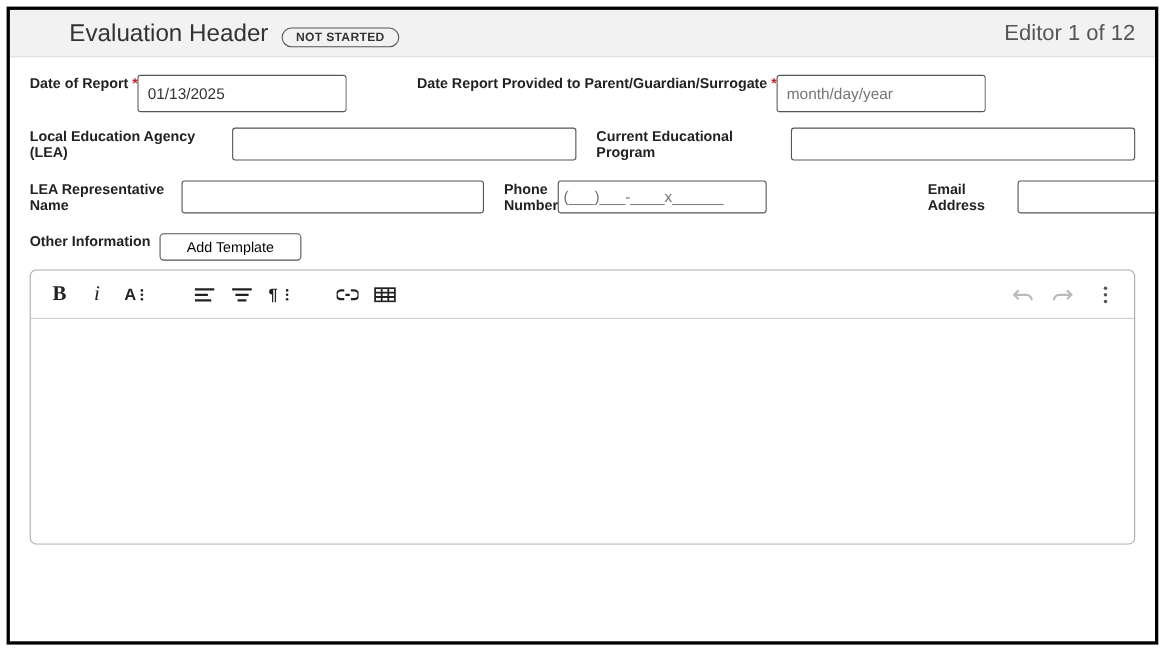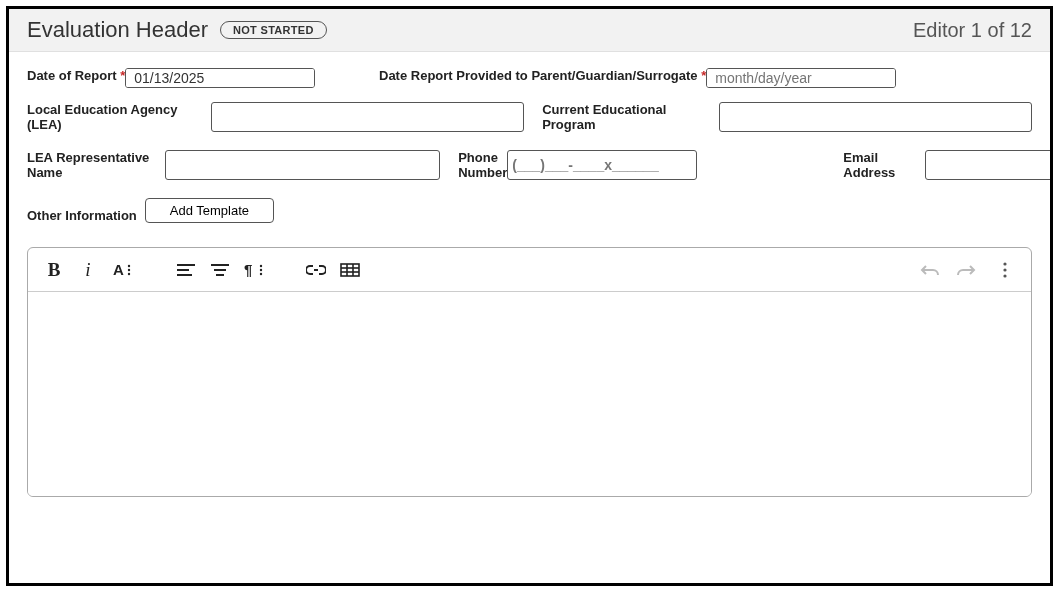--- a/index.html
+++ b/index.html
@@ -16,21 +16,21 @@
     overflow: hidden;
   }
   .header-bar {
     background: #f2f2f2;
     border-bottom: 1px solid #e0e0e0;
     padding: 8px 18px;
     display: flex;
     align-items: center;
     justify-content: space-between;
   }
-  .header-left { display: flex; align-items: center; gap: 12px; }
+  .header-left { display: flex; align-items: flex-end; gap: 12px; margin-left: 36px; }
   .page-title {
     font-size: 22px;
     font-weight: 400;
     color: #333;
   }
   .status-badge {
     border: 1px solid #555;
     border-radius: 12px;
     padding: 2px 12px;
     font-size: 11px;
@@ -58,50 +58,49 @@
     font-size: 13px;
     font-weight: 700;
     color: #222;
     margin-bottom: 4px;
   }
   .req { color: #c62828; font-weight: 700; }
   .date-box {
     display: flex;
     border: 1px solid #555;
     border-radius: 3px;
-    height: 20px;
+    height: 34px;
     width: 190px;
     overflow: hidden;
     background: #fff;
   }
   .date-box input {
     flex: 1;
     border: none;
     padding: 0 8px;
     font-size: 14px;
     color: #333;
     outline: none;
   }
   .text-input {
     border: 1px solid #555;
     border-radius: 3px;
     height: 30px;
     padding: 0 4px;
     font-size: 14px;
     background: #fff;
     outline: none;
-    font-weight: bold;
   }
   .w-320 { width: 320px; }
   .w-190 { width: 190px; }
   .other-row {
     display: flex;
-    align-items: flex-end;
+    align-items: flex-start;
     gap: 8px;
-    margin-bottom: 24px;
+    margin-bottom: 8px;
   }
   .other-row .lbl {
     font-size: 13px;
     font-weight: 700;
     color: #222;
   }
   .add-template-btn {
     border: 1px solid #555;
     border-radius: 4px;
     background: #fff;

